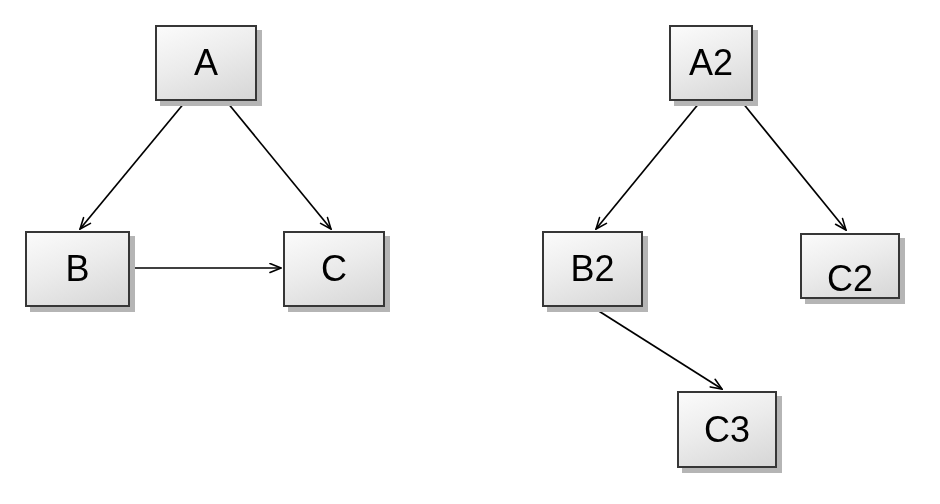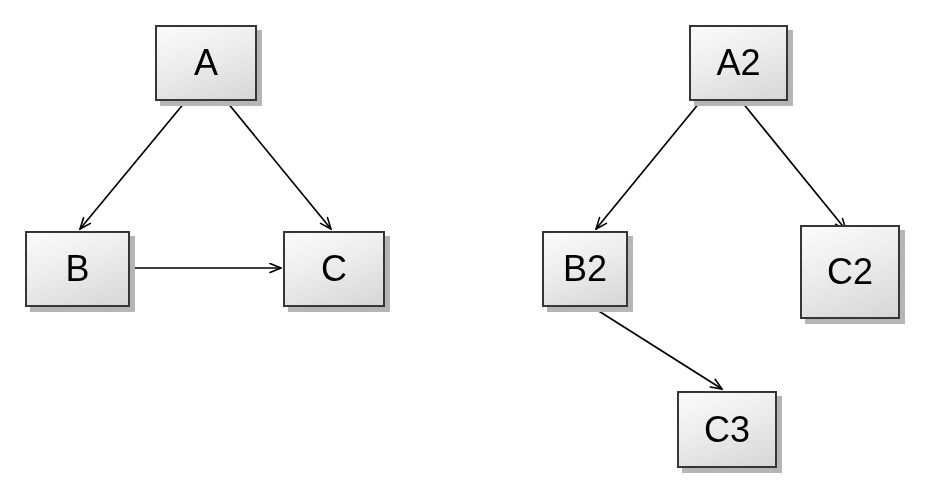--- a/index.html
+++ b/index.html
@@ -68,26 +68,26 @@
 
   <div class="node" style="left: 155px; top: 25px; width: 102px; height: 76px;">
         <span>A</span>
       </div>
       <div class="node" style="left: 25px; top: 231px; width: 105px; height: 76px;">
         <span>B</span>
       </div>
       <div class="node" style="left: 283px; top: 231px; width: 102px; height: 76px;">
         <span>C</span>
       </div>
-      <div class="node" style="left: 669px; top: 25px; width: 99px; height: 76px; margin-left: 20px;">
+      <div class="node" style="left: 669px; top: 25px; width: 84px; height: 76px;">
         <span>A2</span>
       </div>
-      <div class="node" style="left: 542px; top: 231px; width: 86px; height: 76px;">
+      <div class="node" style="left: 542px; top: 231px; width: 101px; height: 76px;">
         <span>B2</span>
       </div>
-      <div class="node" style="left: 800px; top: 225px; width: 100px; height: 94px;">
+      <div class="node" style="left: 800px; top: 233px; width: 100px; height: 66px; align-items: flex-end;">
         <span>C2</span>
       </div>
       <div class="node" style="left: 677px; top: 391px; width: 100px; height: 77px;">
         <span>C3</span>
       </div>
     </div>
 </div>
 
 </body></html>

